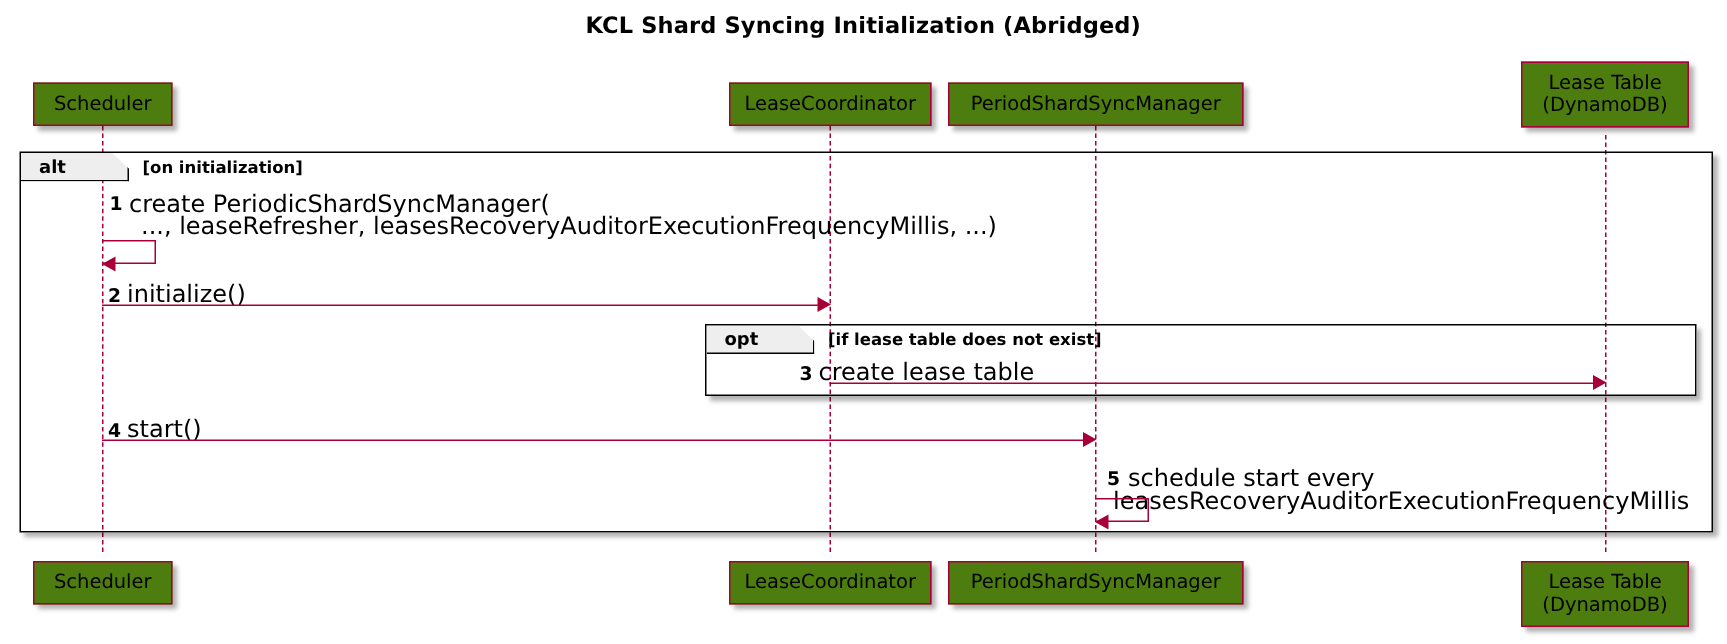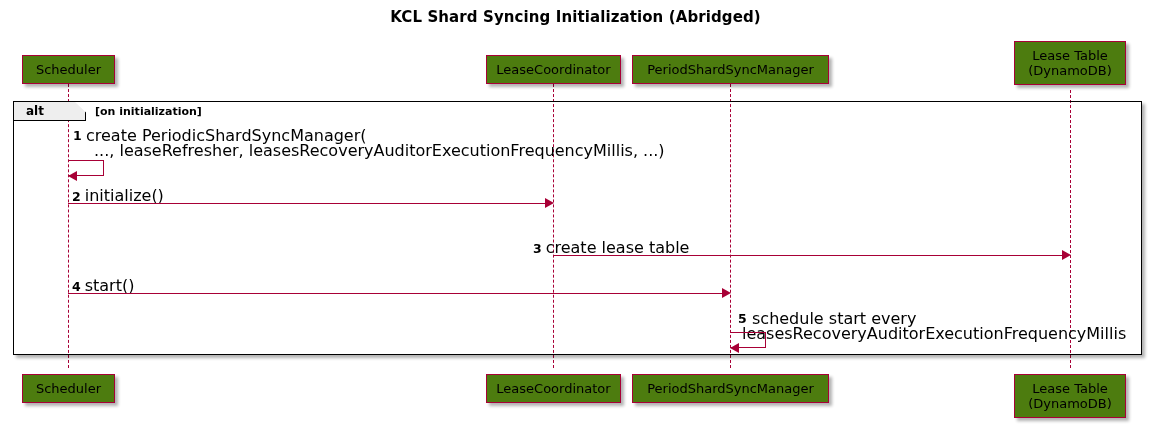--- a/index.html
+++ b/index.html
@@ -143,20 +143,24 @@
   <div class="lifeline" style="left:68px; top:84px; height:284px;"></div>
   <div class="lifeline" style="left:553px; top:84px; height:284px;"></div>
   <div class="lifeline" style="left:730px; top:84px; height:284px;"></div>
   <div class="lifeline" style="left:1070px; top:90px; height:278px;"></div>
 
   <div class="fragment" style="left:13px; top:101px; width:1129px; height:254px;padding-left:48px;">
     <div class="frag-tab" style="width:72px;">alt</div>
   </div>
   <div class="frag-label" style="left:95px; top:105px;">[on initialization]</div>
 
+  <div class="fragment" style="left:470px; top:216px; width:661px; height:48px;">
+    <div class="frag-tab" style="width:72px;">opt</div>
+  </div>
+  <div class="frag-label" style="left:552px; top:220px;">[if lease table does not exist]</div>
 
   <div class="msg-label" style="left:73px; top:128px;">
     <span class="msg-num">1</span>
     <span class="msg-text" style="position:absolute; left:13px; top:-2px;">create PeriodicShardSyncManager(</span>
     <span class="msg-text" style="position:absolute; left:21px; top:13px;">..., leaseRefresher, leasesRecoveryAuditorExecutionFrequencyMillis, ...)</span>
   </div>
   <div class="self-loop" style="left:68px; top:160px; width:36px; height:16px;"></div>
   <div class="arrow-head left" style="left:68px; top:171px;"></div>
 
   <div class="msg-label" style="left:72px; top:186px;">

